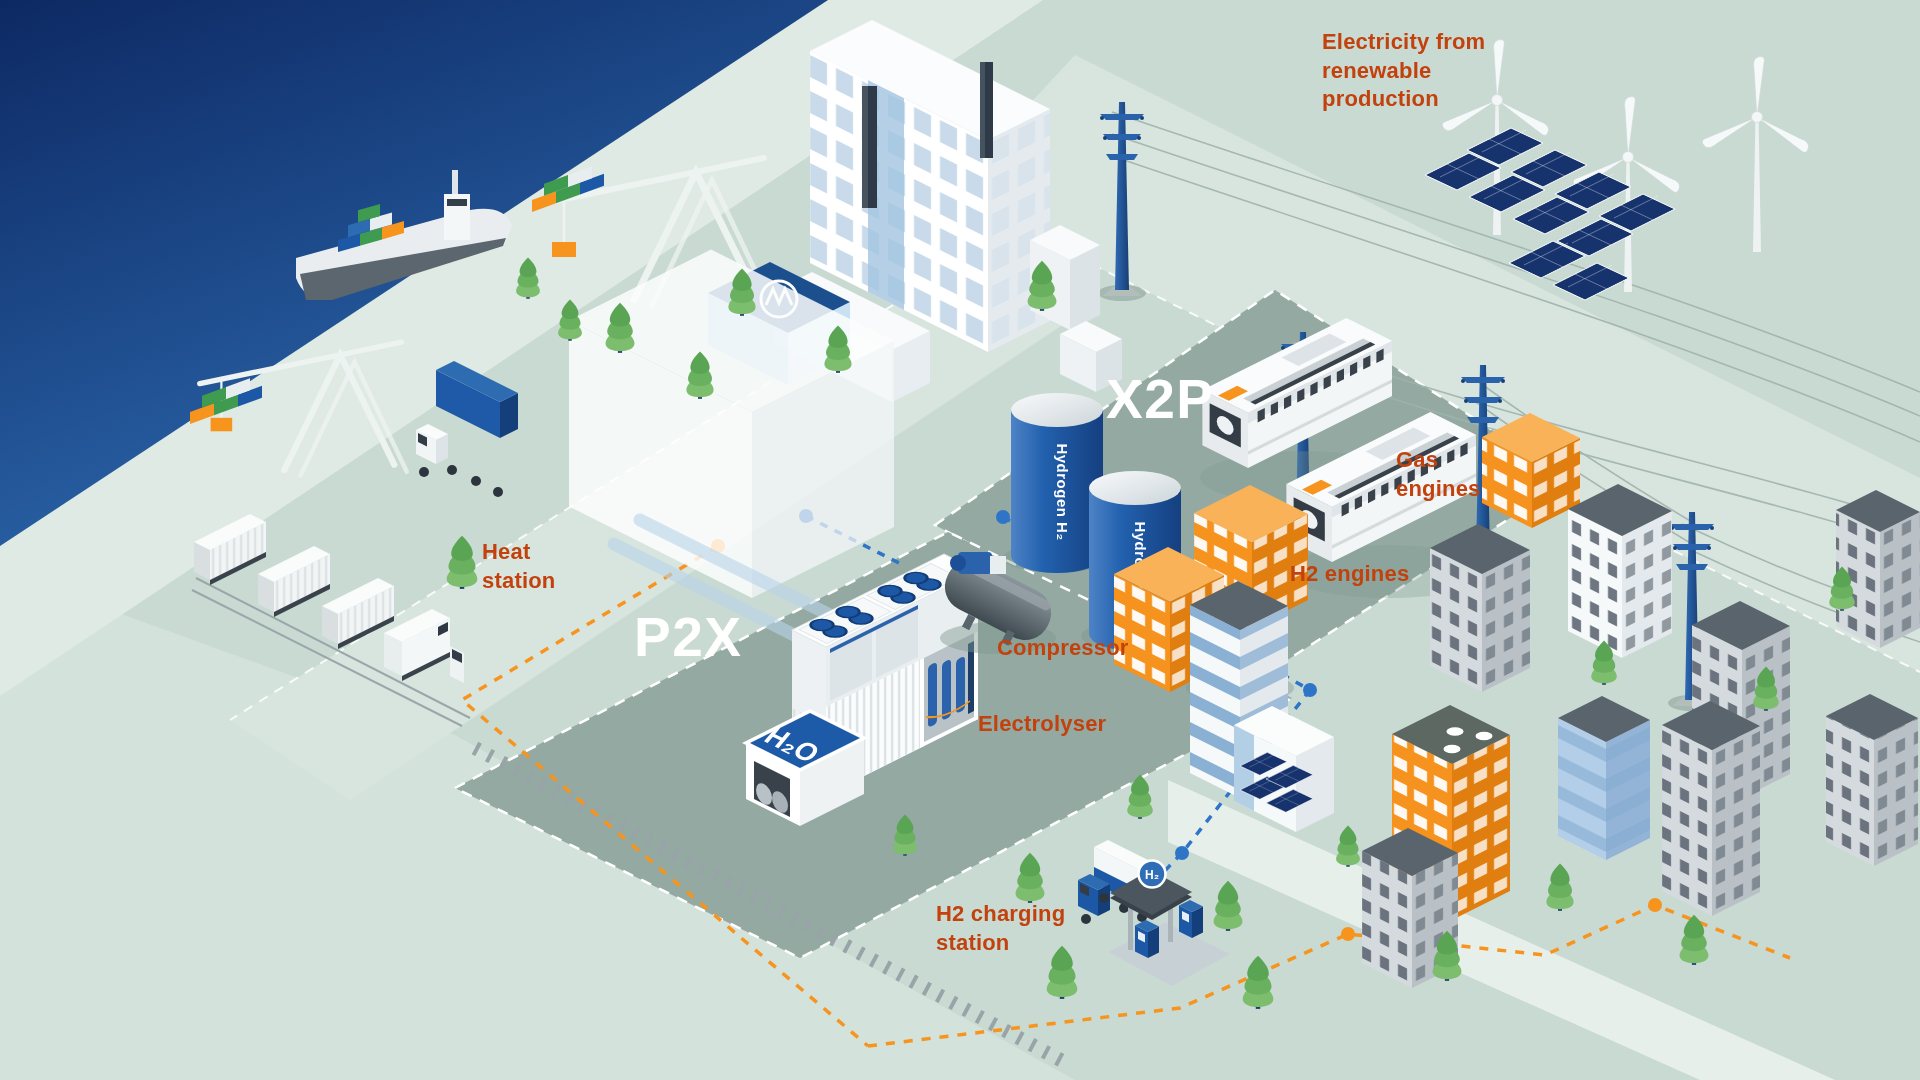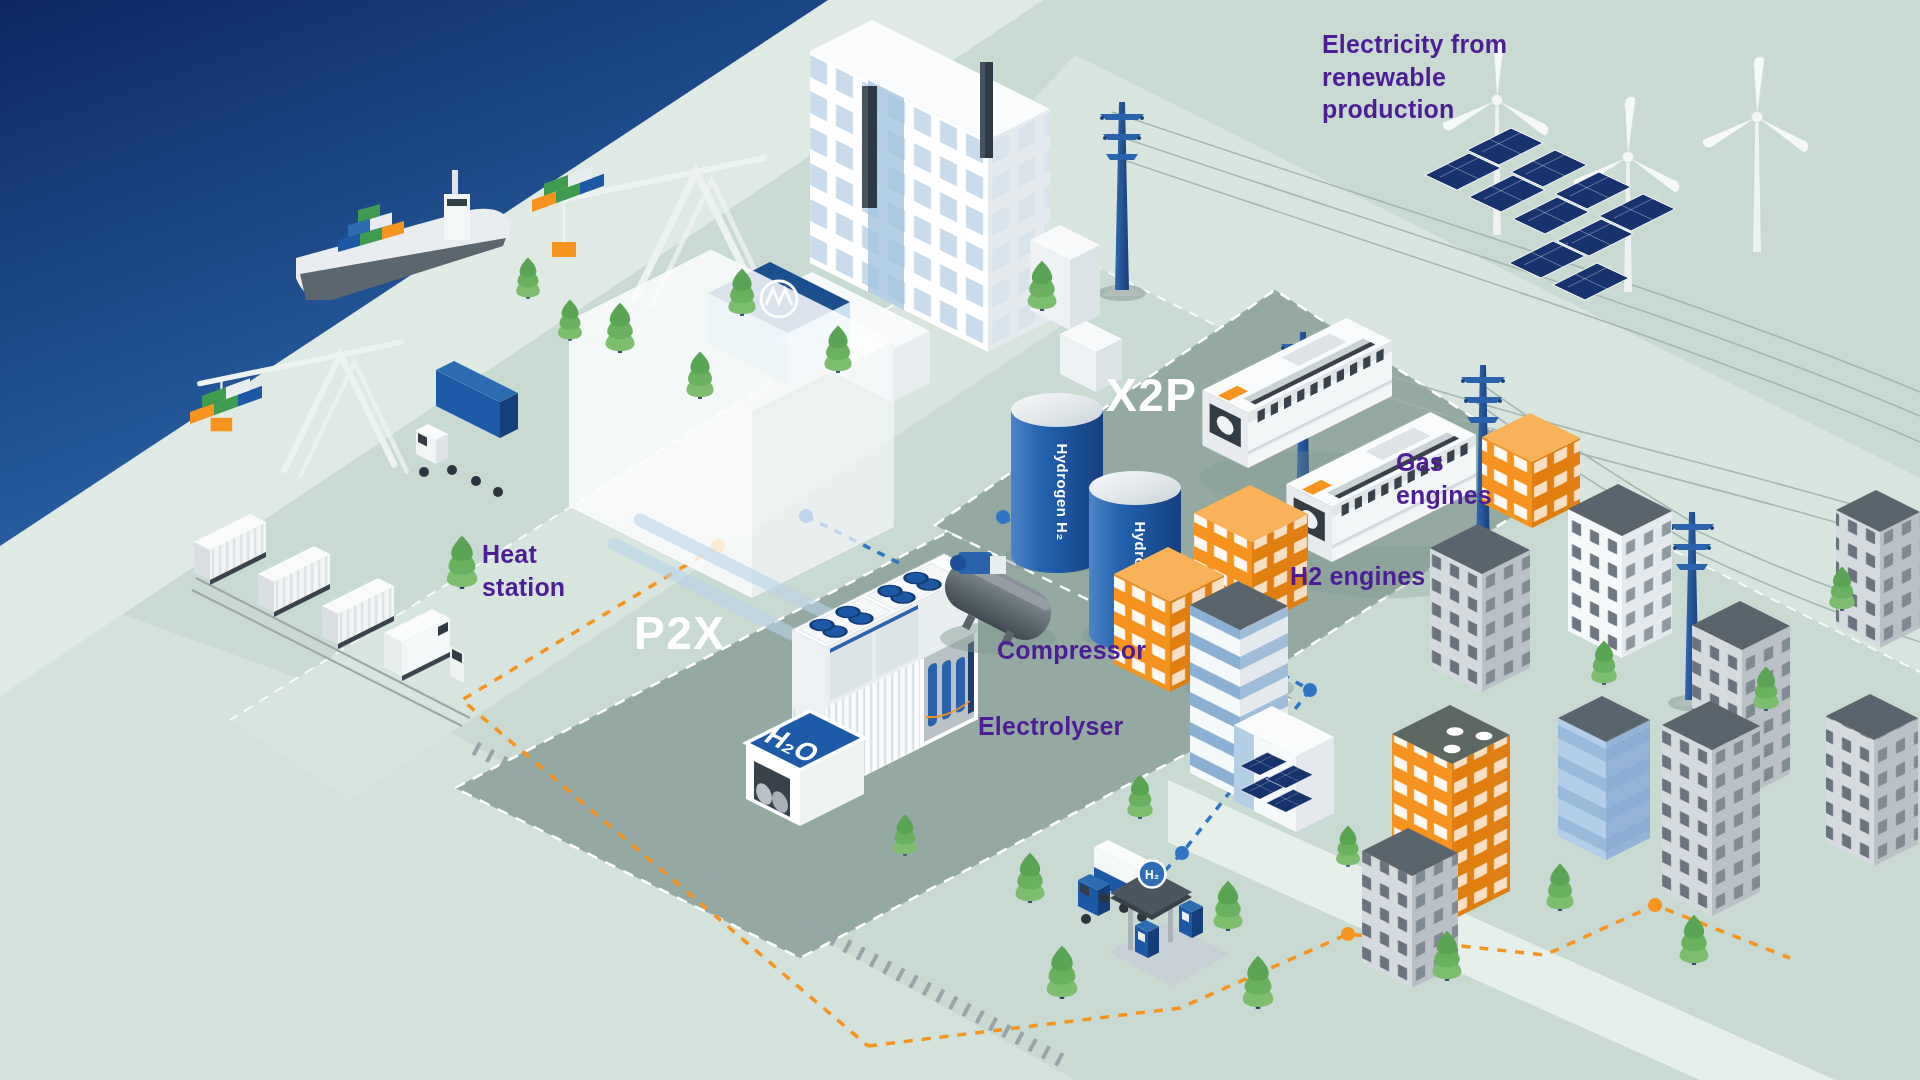--- a/index.html
+++ b/index.html
@@ -1,21 +1,21 @@
 <!DOCTYPE html>
 <html><head>
 <meta charset="utf-8">
 <style>
   *{margin:0;padding:0;box-sizing:border-box}
   html,body{background:#c9dad2}
   body{font-family:"Liberation Sans",sans-serif}
   .stage{position:relative;width:1920px;height:1080px;overflow:hidden;background:#c9dad2}
   .stage > svg{position:absolute;left:0;top:0}
-  .lbl{position:absolute;font-weight:bold;font-size:25px;line-height:1.3;color:#4c1d95;white-space:pre-line;letter-spacing:.2px}
-  .lbl-big{position:absolute;font-weight:bold;font-size:46px;color:#ffffff;letter-spacing:1.5px;line-height:1}
+  .lbl{position:absolute;font-weight:bold;font-size:22px;line-height:1.3;color:#c2410c;white-space:pre-line;letter-spacing:.2px}
+  .lbl-big{position:absolute;font-weight:bold;font-size:55px;color:#ffffff;letter-spacing:1.5px;line-height:1}
   svg text{font-family:"Liberation Sans",sans-serif;font-weight:bold}
   
   .fo{fill:#f6921e}.fo2{fill:#e07e10}.fto{fill:#f9b257}
   .fg{fill:#d4dade}.fg2{fill:#b9c1c7}.ftd{fill:#59646d}
   .fw{fill:#f6f9fa}.fw2{fill:#e3e9ec}.ftw{fill:#fbfdfd}
   .fb{fill:#b3cee8}.fb2{fill:#93b4d6}
 </style>
 </head>
 <body>
 
@@ -786,13 +786,15 @@
 production</div>
 <div class="lbl-big" style="left:1106px;top:372px">X2P</div>
 <div class="lbl" style="left:1396px;top:446px;width:120px">Gas
 engines</div>
 <div class="lbl" style="left:482px;top:538px;width:120px">Heat
 station</div>
 <div class="lbl" style="left:1290px;top:560px;width:160px">H2 engines</div>
 <div class="lbl" style="left:997px;top:634px;width:160px">Compressor</div>
 <div class="lbl-big" style="left:634px;top:610px">P2X</div>
 <div class="lbl" style="left:978px;top:710px;width:170px">Electrolyser</div>
+<div class="lbl" style="left:936px;top:900px;width:190px">H2 charging
+station</div>
 </div>
 
 </body></html>

